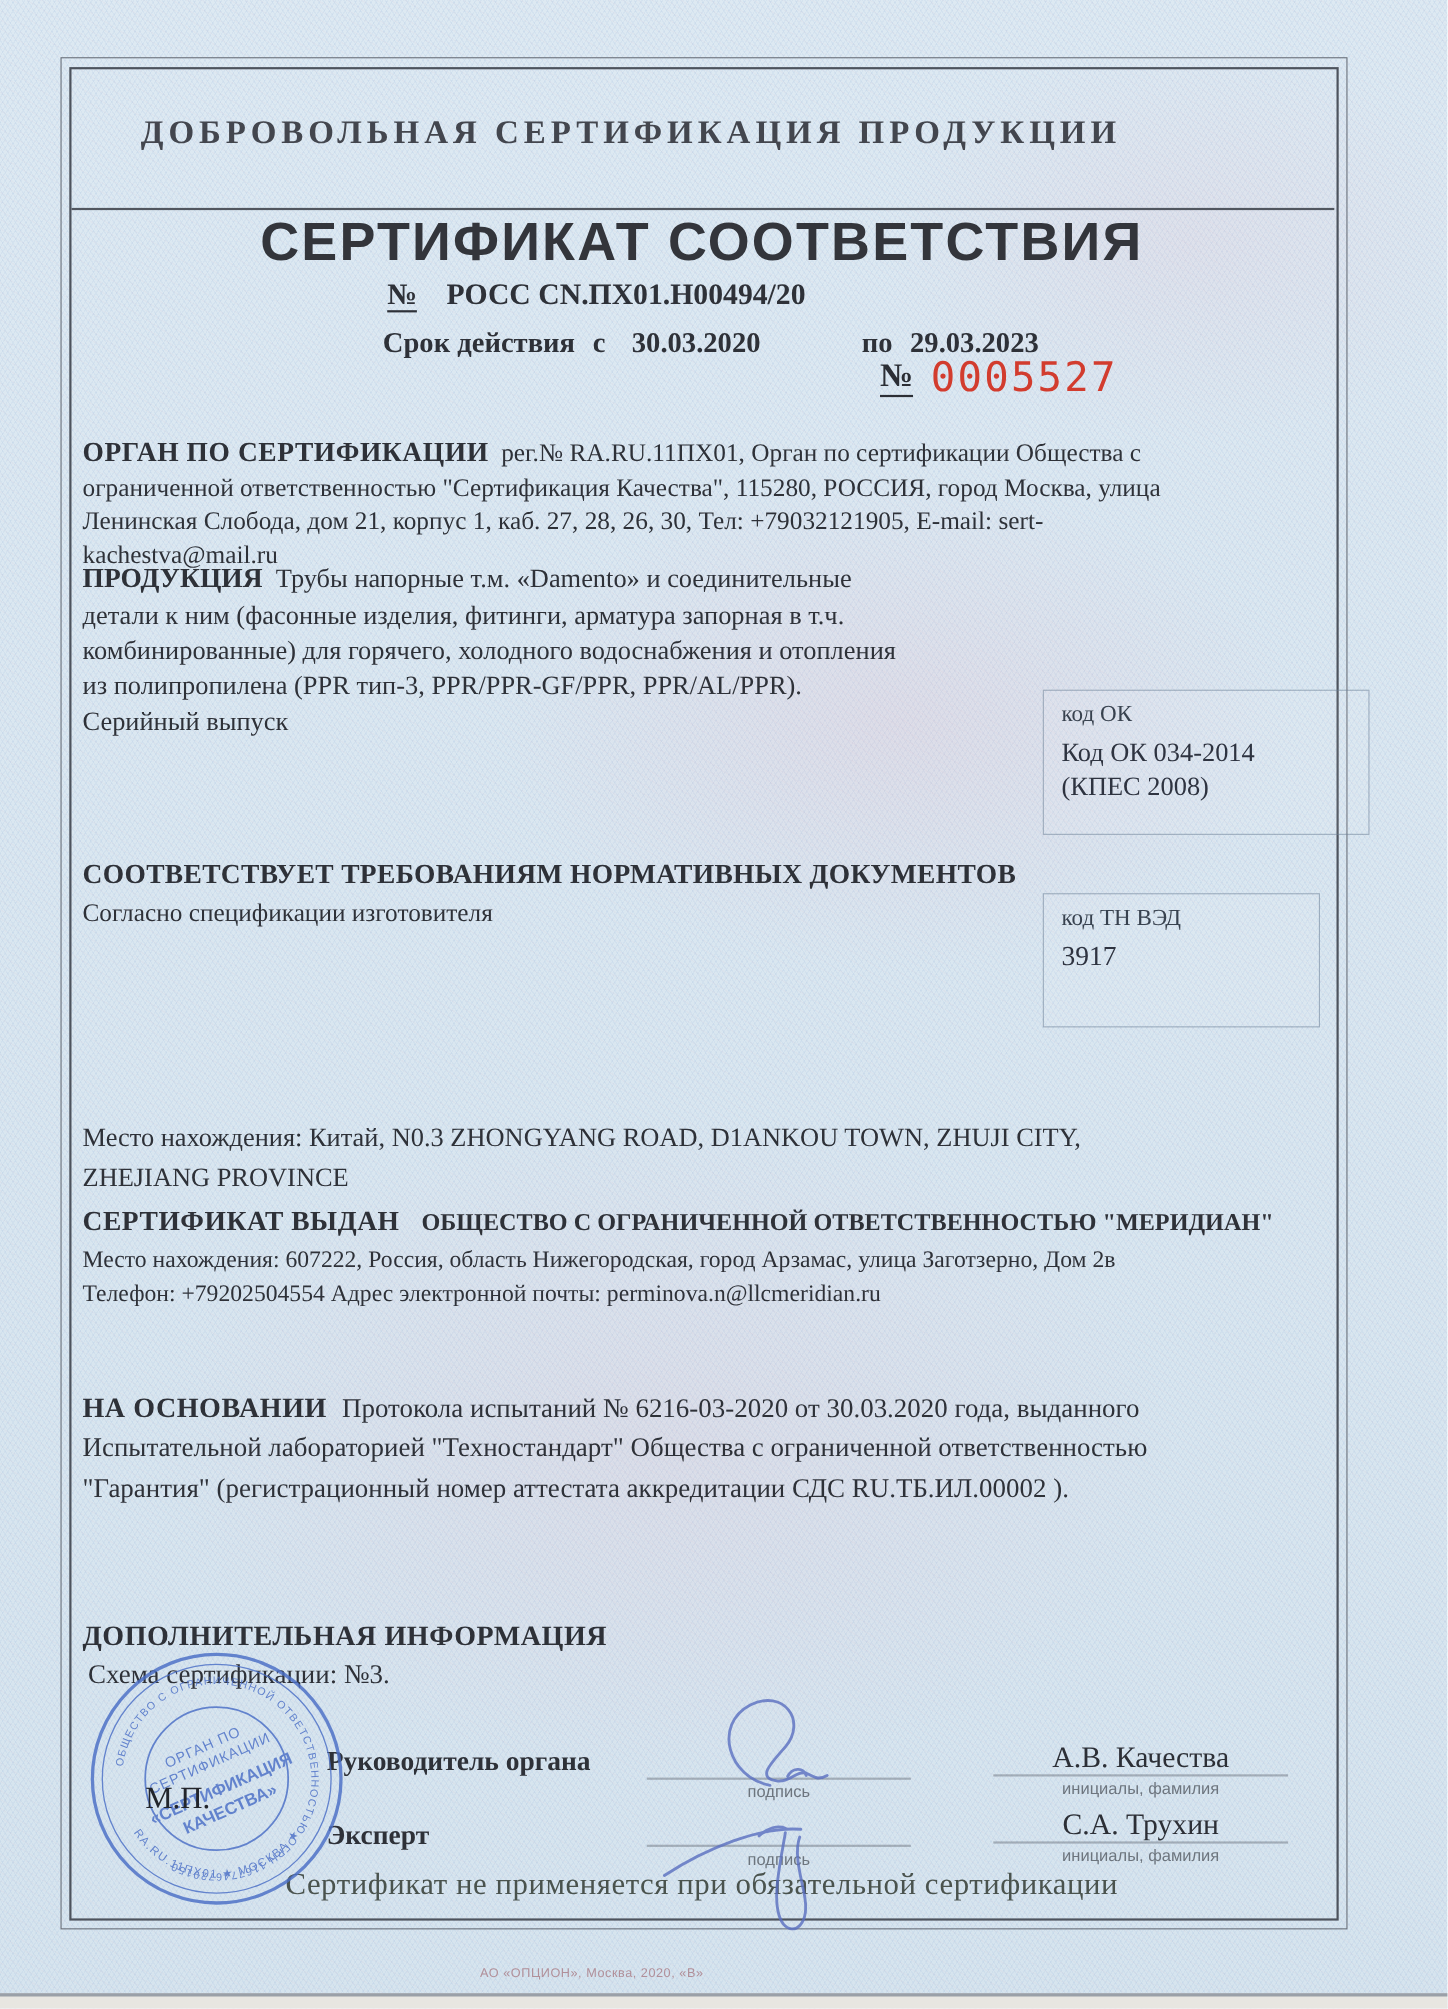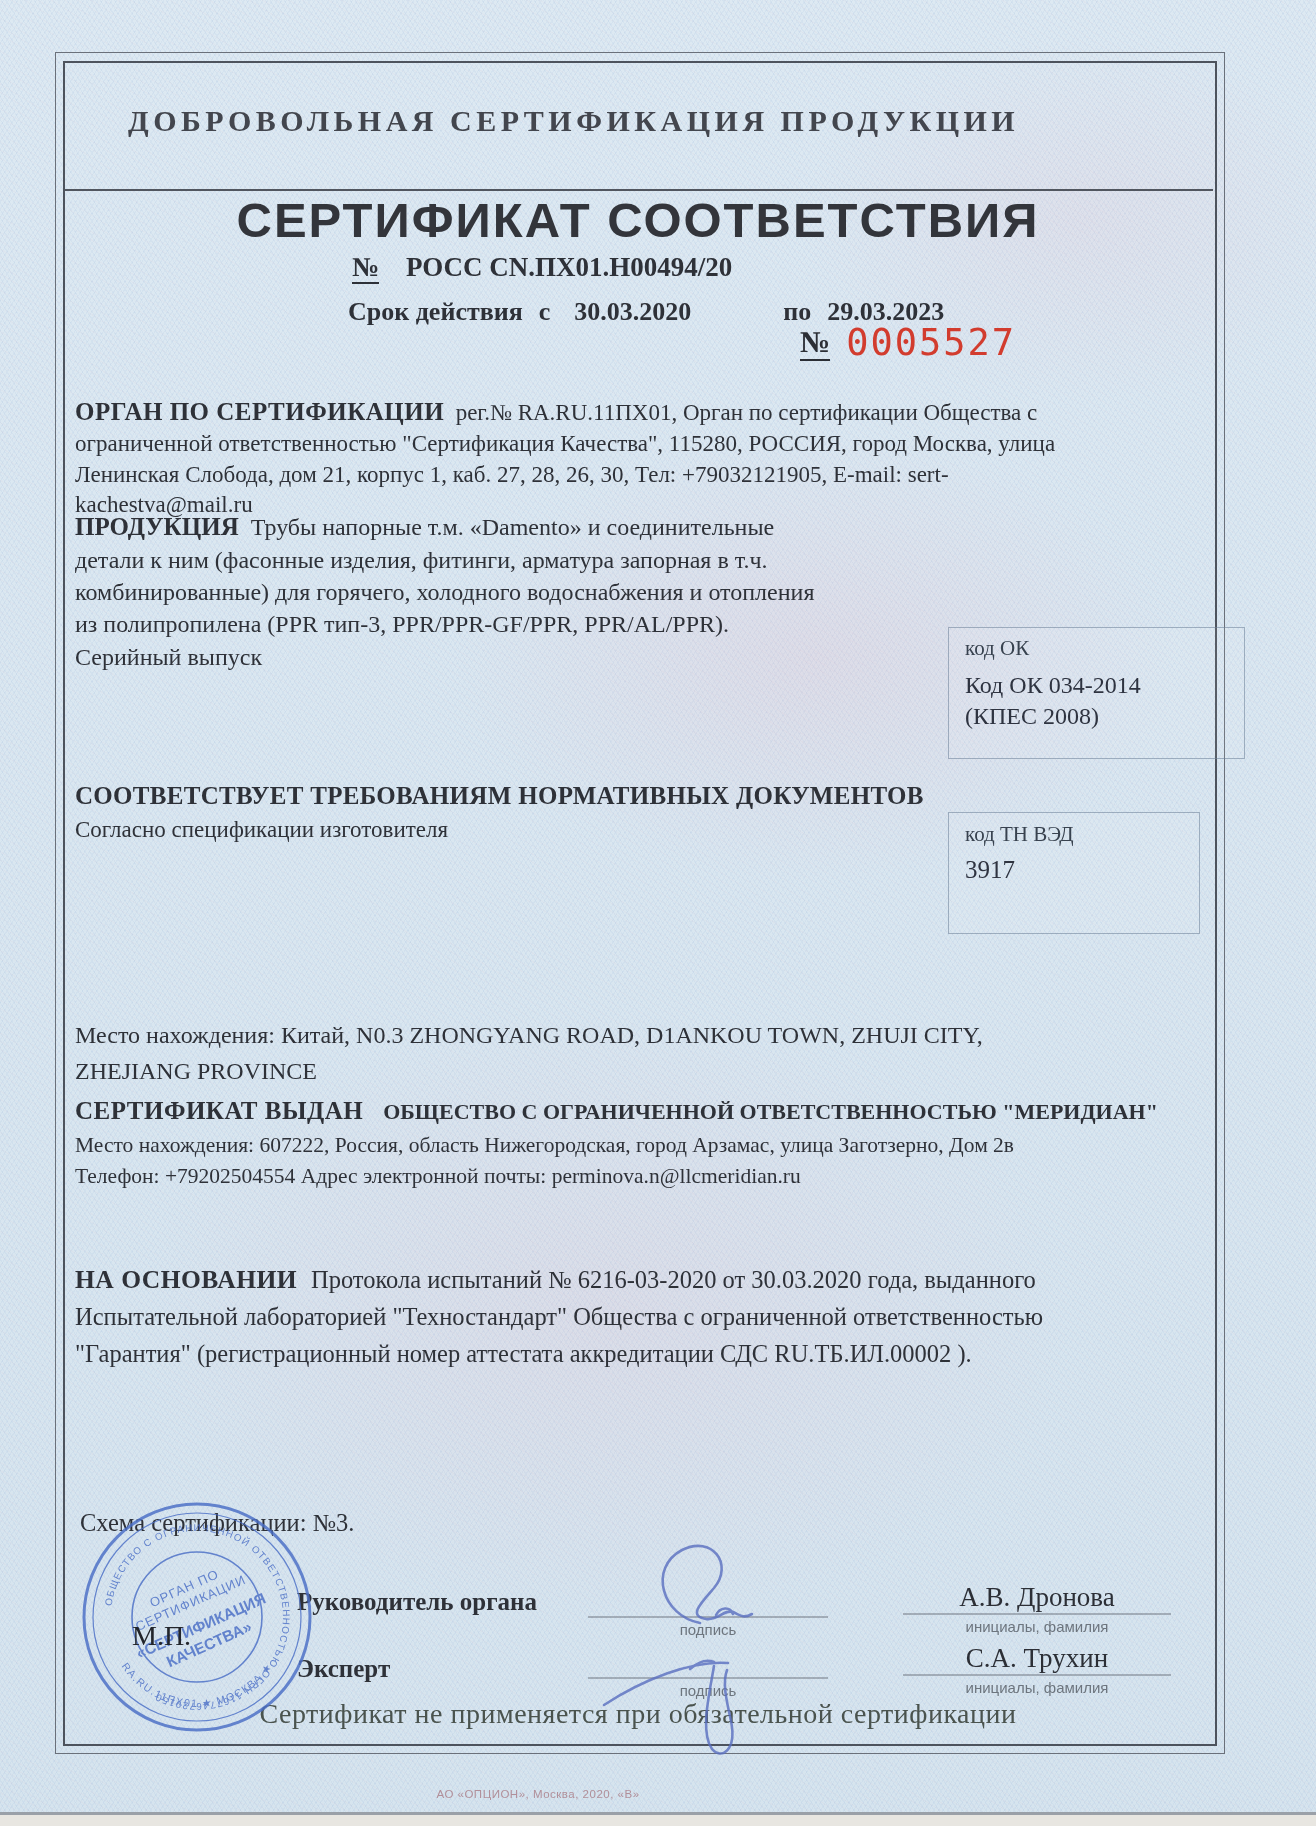--- a/index.html
+++ b/index.html
@@ -159,20 +159,21 @@
 
   <div class="abs issued-line">
     <span class="lbl">СЕРТИФИКАТ ВЫДАН</span>
     <span class="name">ОБЩЕСТВО С ОГРАНИЧЕННОЙ ОТВЕТСТВЕННОСТЬЮ "МЕРИДИАН"</span>
   </div>
   <div class="abs issued-addr">Место нахождения: 607222, Россия, область Нижегородская, город Арзамас, улица Заготзерно, Дом 2в</div>
   <div class="abs issued-phone">Телефон: +79202504554 Адрес электронной почты: perminova.n@llcmeridian.ru</div>
 
   <p class="abs para basis"><span class="lbl">НА ОСНОВАНИИ</span><span>Протокола испытаний № 6216-03-2020 от 30.03.2020 года, выданного Испытательной лабораторией "Техностандарт" Общества с ограниченной ответственностью "Гарантия" (регистрационный номер аттестата аккредитации СДС RU.ТБ.ИЛ.00002 ).</span></p>
 
+  <div class="abs addinfo-h">ДОПОЛНИТЕЛЬНАЯ ИНФОРМАЦИЯ</div>
   <div class="abs addinfo-t">Схема сертификации: №3.</div>
 
   <svg class="abs stamp" viewBox="0 0 238 238">
     <defs>
       <path id="arcTop" d="M 33 119 A 86 86 0 1 1 205 119 A 86 86 0 1 1 33 119" fill="none"></path>
       <path id="arcBottom" d="M 29 119 A 90 90 0 0 0 209 119" fill="none"></path>
     </defs>
     <g stroke="#4a6ec6" fill="none">
       <circle cx="119" cy="119" r="113" stroke-width="3"></circle>
       <circle cx="119" cy="119" r="104" stroke-width="1.2"></circle>
@@ -195,21 +196,21 @@
   <div class="abs role1">Руководитель органа</div>
   <div class="abs role2">Эксперт</div>
 
   <div class="abs sigline sl1"></div>
   <div class="abs sigline sl2"></div>
   <div class="abs sigline nl1"></div>
   <div class="abs sigline nl2"></div>
 
   <div class="abs smallcap pc1">подпись</div>
   <div class="abs smallcap pc2">подпись</div>
-  <div class="abs sname sn1">А.В. Дронова</div>
+  <div class="abs sname sn1">А.В. Качества</div>
   <div class="abs sname sn2">С.А. Трухин</div>
   <div class="abs smallcap nc1">инициалы, фамилия</div>
   <div class="abs smallcap nc2">инициалы, фамилия</div>
 
   <svg class="abs sig-overlay" viewBox="0 0 290 245">
     <g stroke="#5a6fc0" stroke-width="2.6" fill="none" stroke-linecap="round" opacity="0.8">
       <path d="M 160 103 C 122 96, 108 48, 142 30 C 172 15, 194 44, 174 68 C 160 84, 148 96, 166 99 C 178 101, 184 89, 193 92 C 200 95, 203 99, 212 94"></path>
       <path d="M 176 95 C 180 87, 190 86, 193 94"></path>
       <path d="M 64 185 C 102 160, 152 140, 188 143"></path>
       <path d="M 174 146 C 169 176, 160 212, 172 229 C 181 240, 197 231, 191 201 C 187 182, 182 164, 187 150"></path>

